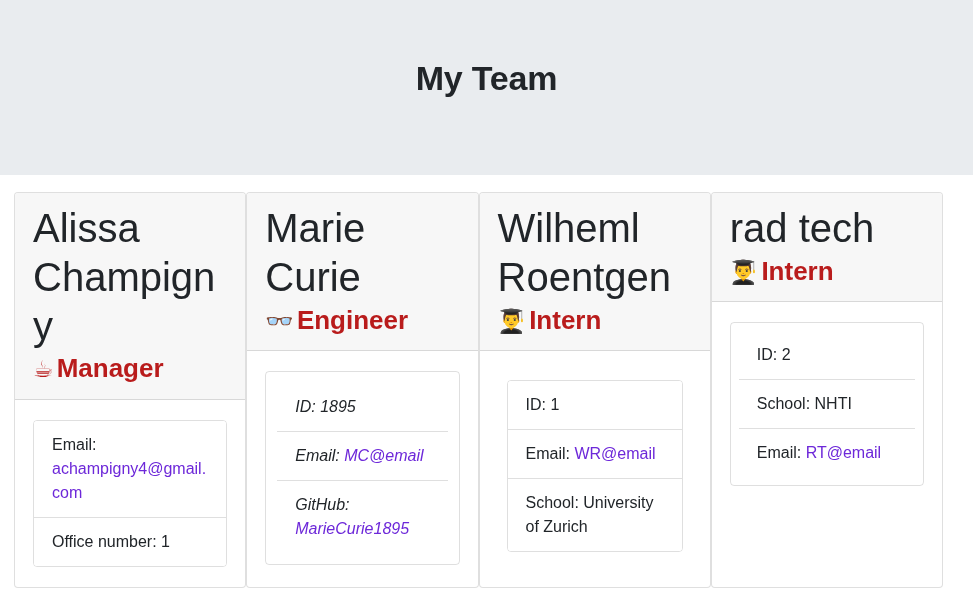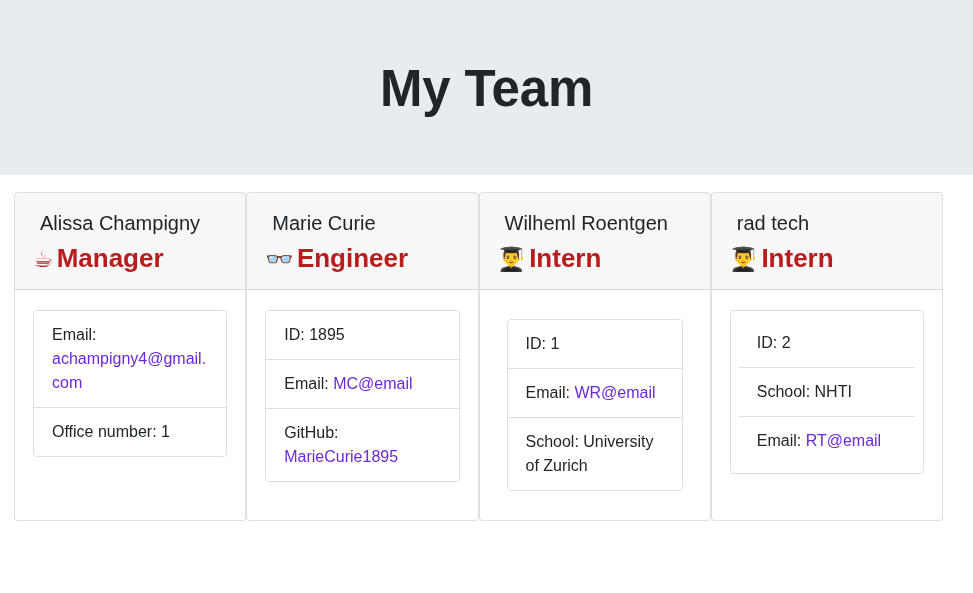--- a/index.html
+++ b/index.html
@@ -22,21 +22,21 @@
     background: #e9ecef;
     height: 175px;
     box-sizing: border-box;
     display: flex;
     align-items: flex-start;
     justify-content: center;
     padding-top: 58px;
   }
   .jumbotron h1 {
     margin: 0;
-    font-size: 51px;
+    font-size: 34px;
     line-height: 1.2;
     font-weight: bold;
     letter-spacing: -0.2px;
     color: #212529;
     text-align: center;
   }
 
   
   .deck-wrap {
     padding: 17px 14px 0 14px;
@@ -58,22 +58,22 @@
     box-sizing: border-box;
   }
   .card-header {
     background: #f7f7f7;
     border-bottom: 1px solid rgba(0,0,0,.125);
     border-radius: 3px 3px 0 0;
     padding: 11px 18px 14px 18px;
     box-sizing: border-box;
   }
   .card-title {
-    margin: 7px;
-    font-size: 20px;
+    margin: 0;
+    font-size: 40px;
     line-height: 1.22;
     font-weight: normal;
     color: #212529;
     word-wrap: break-word;
   }
   .card-subtitle {
     margin: 2px 0 0 0;
     font-size: 26px;
     line-height: 1.25;
     font-weight: bold;
@@ -140,21 +140,21 @@
               <li class="list-group-item"><span>Office number: </span><span>1</span></li>
             </ul>
           </div>
         </div>
         <div class="card">
           <div class="card-header">
             <h2 class="card-title">Marie Curie</h2>
             <h3 class="card-subtitle"><span class="role-emoji">👓</span><span>Engineer</span></h3>
           </div>
           <div class="card-body">
-            <ul class="list-group" style="list-style: none; margin: 0px; padding: 0px;">
+            <ul class="list-group" style="list-style: none; margin: 0px; padding: 11px; font-style: italic;">
               <li class="list-group-item"><span>ID: </span><span>1895</span></li>
               <li class="list-group-item"><span>Email: </span><a class="link">MC@email</a></li>
               <li class="list-group-item"><span>GitHub: </span><a class="link">MarieCurie1895</a></li>
             </ul>
           </div>
         </div>
         <div class="card">
           <div class="card-header">
             <h2 class="card-title">Wilheml Roentgen</h2>
             <h3 class="card-subtitle"><span class="role-emoji">👨‍🎓</span><span>Intern</span></h3>

